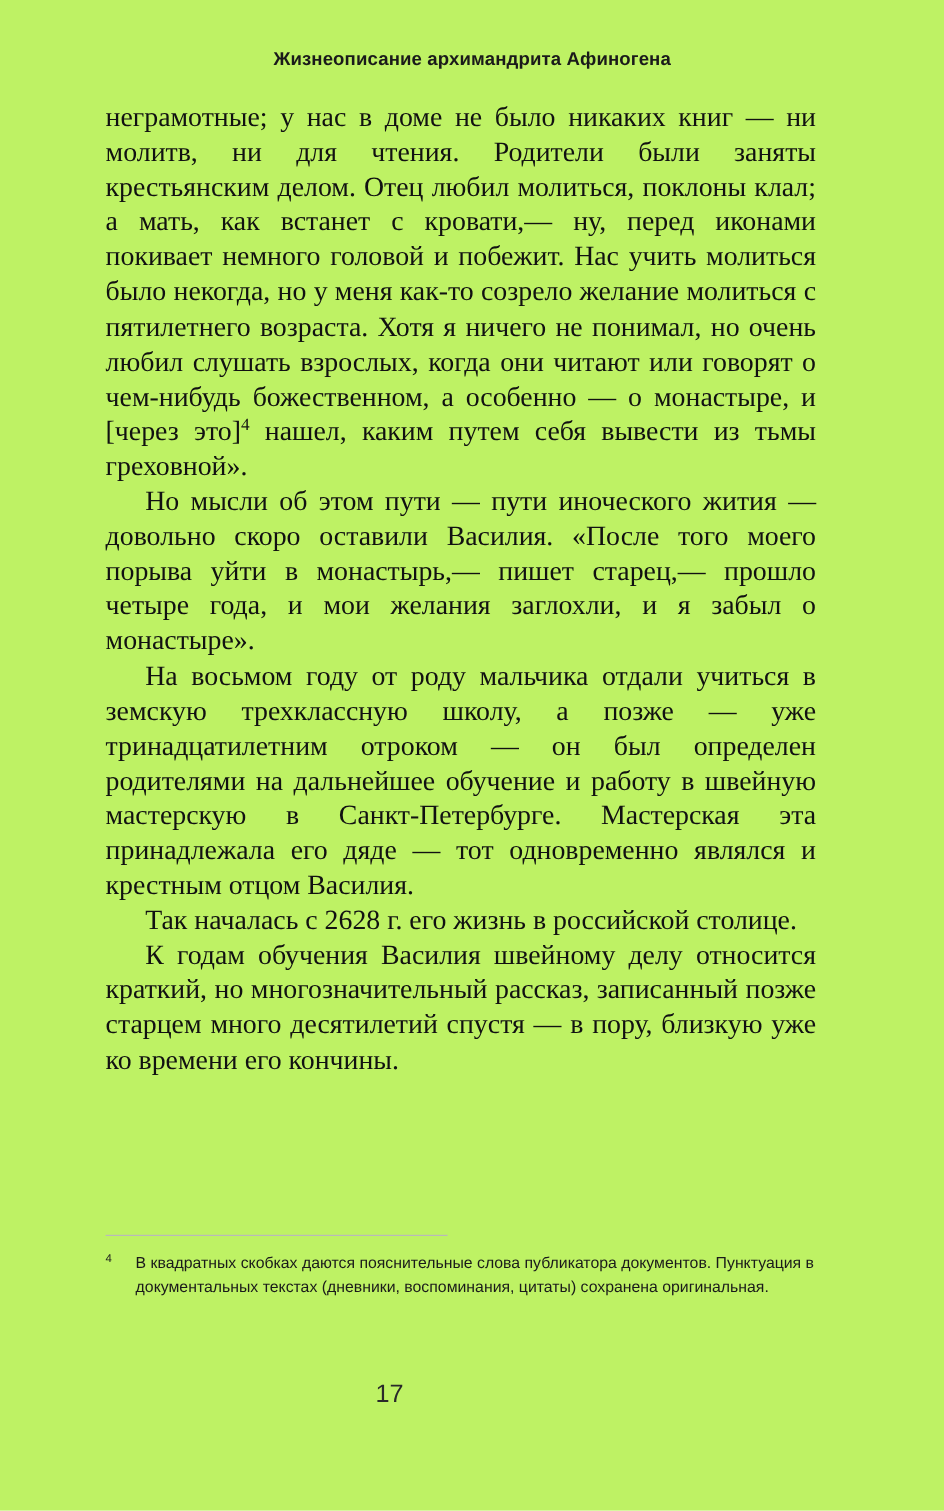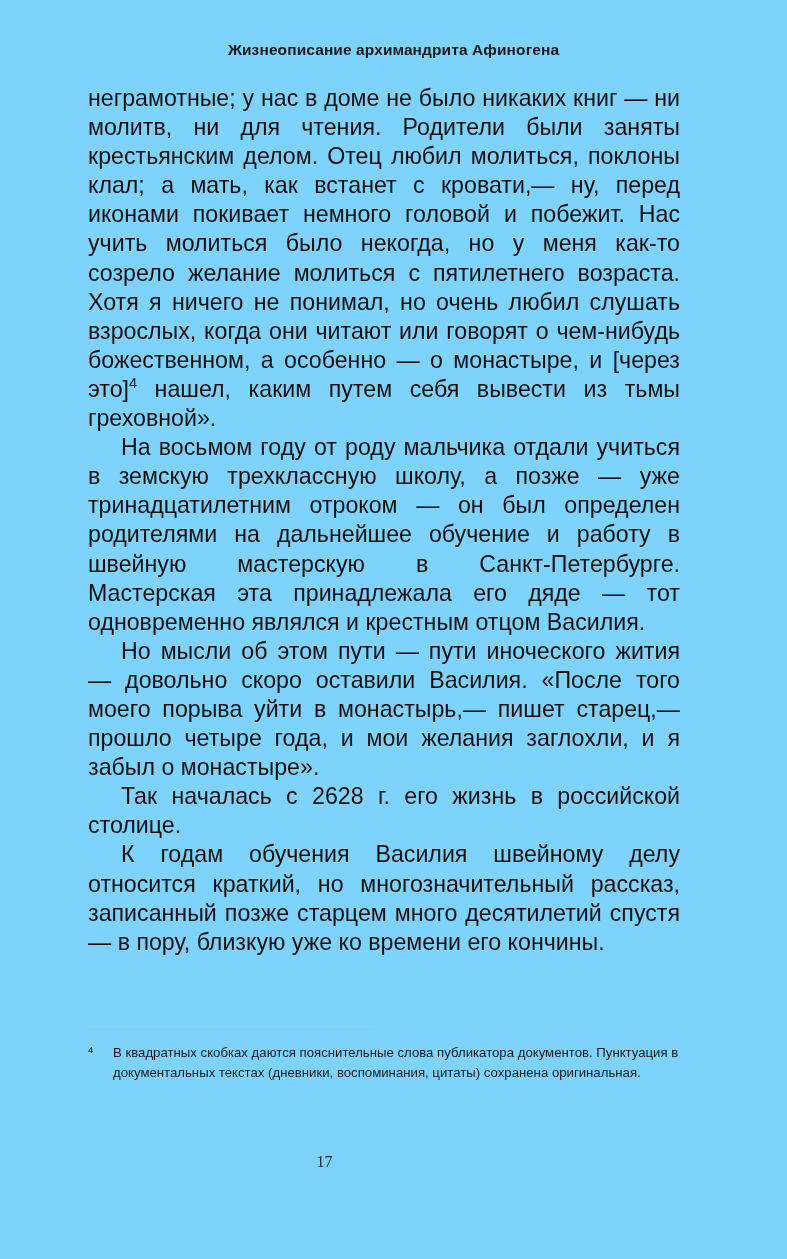--- a/index.html
+++ b/index.html
@@ -7,21 +7,21 @@
     margin: 0;
     padding: 0;
     background: #ffffff;
   }
 
   .page {
     position: relative;
     width: 787px;
     height: 1259px;
     margin: 0 auto;
-    background: #7dd3fc;
+    background: #bef264;
     overflow: hidden;
     box-sizing: border-box;
   }
 
   
   .running-head {
     position: absolute;
     top: 40px;
     left: 0;
     width: 787px;
@@ -33,21 +33,21 @@
     letter-spacing: 0.1px;
     line-height: 20px;
   }
 
   
   .body-block {
     position: absolute;
     top: 84px;
     left: 88px;
     width: 592px;
-    font-family: Liberation Sans, sans-serif;
+    font-family: Liberation Serif, serif;
     font-size: 23.2px;
     line-height: 29.1px;
     color: #111111;
     text-align: justify;
     text-justify: inter-word;
     hyphens: manual;
   }
 
   .body-block p {
     margin: 0;
@@ -108,40 +108,40 @@
     display: block;
   }
 
   
   .folio {
     position: absolute;
     top: 1152px;
     left: 0;
     width: 649px;
     text-align: center;
-    font-family: Liberation Serif, serif;
-    font-size: 16px;
+    font-family: Liberation Sans, sans-serif;
+    font-size: 21px;
     color: #2a2a2a;
     line-height: 20px;
   }
 </style>
 </head>
 <body>
 
 <div class="page">
 
   <div class="running-head">Жизнеописание архимандрита Афиногена</div>
 
   <div class="body-block">
 
     <p class="no-indent"><span>неграмотные; у нас в доме не было никаких книг — ни молитв, ни для чтения. Родители были заняты крестьянским делом. Отец любил молиться, поклоны клал; а мать, как встанет с кровати,— ну, перед иконами покивает немного головой и побежит. Нас учить молиться было некогда, но у меня как-то созрело желание молиться с пятилетнего возраста. Хотя я ничего не понимал, но очень любил слушать взрослых, когда они читают или говорят о чем-нибудь божественном, а особенно — о монастыре, и [через это]</span><sup class="fn-ref">4</sup><span> нашел, каким путем себя вывести из тьмы греховной».</span></p>
 
+    <p>Но мысли об этом пути — пути иноческого жития — довольно скоро оставили Василия. «После того моего порыва уйти в монастырь,— пишет старец,— прошло четыре года, и мои желания заглохли, и я забыл о монастыре».</p>
+
     <p>На восьмом году от роду мальчика отдали учиться в земскую трехклассную школу, а позже — уже тринадцатилетним отроком — он был определен родителями на дальнейшее обучение и работу в швейную мастерскую в Санкт-Петербурге. Мастерская эта принадлежала его дяде — тот одновременно являлся и крестным отцом Василия.</p>
-
-    <p>Но мысли об этом пути — пути иноческого жития — довольно скоро оставили Василия. «После того моего порыва уйти в монастырь,— пишет старец,— прошло четыре года, и мои желания заглохли, и я забыл о монастыре».</p>
 
     <p>Так началась с 2628 г. его жизнь в российской столице.</p>
 
     <p>К годам обучения Василия швейному делу относится краткий, но многозначительный рассказ, записанный позже старцем много десятилетий спустя — в пору, близкую уже ко времени его кончины.</p>
 
   </div>
 
   <div class="footnote-area">
     <div class="footnote-rule"></div>
     <div class="footnote">

